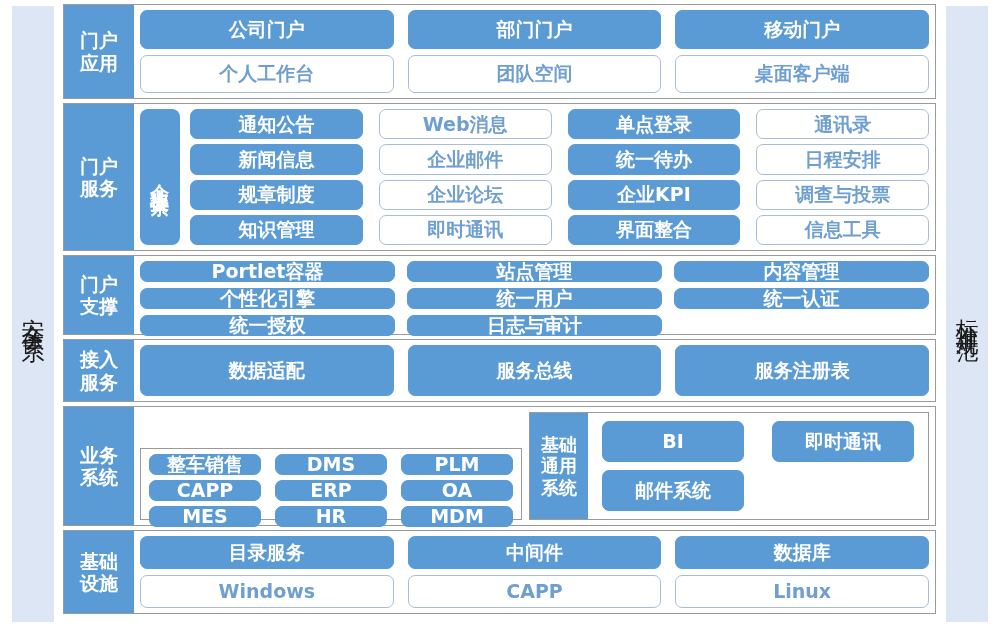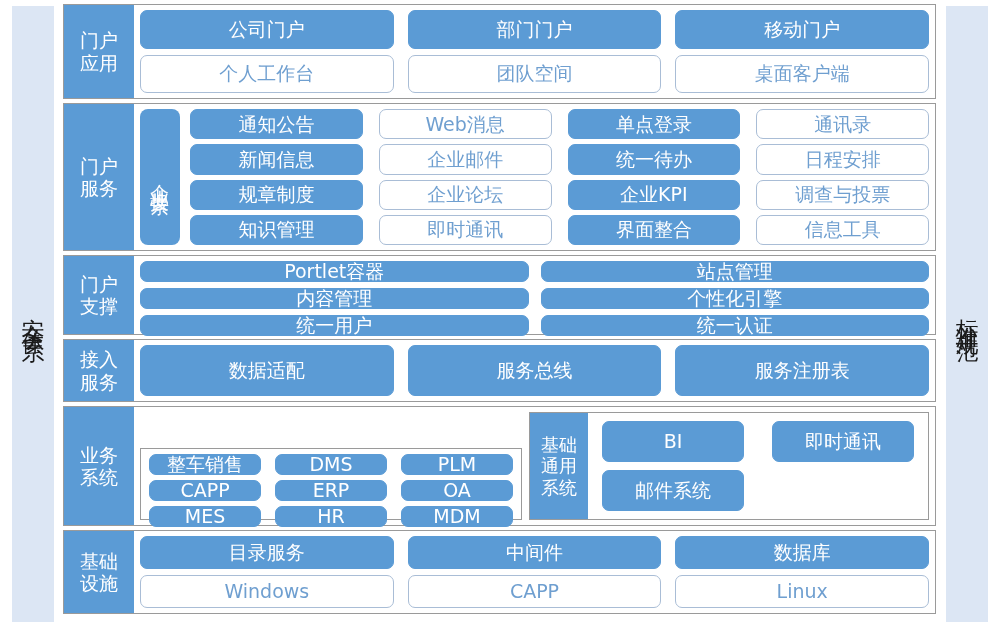--- a/index.html
+++ b/index.html
@@ -49,20 +49,21 @@
   }
 
   
   .stack {
     flex: 1 1 auto;
     display: flex;
     flex-direction: column;
     gap: 4px;
     padding: 4px 0 6px 0;
     box-sizing: border-box;
+    font-weight: bold;
   }
 
   .layer {
     display: flex;
     align-items: stretch;
     border: 1px solid #9a9a9a;
     background: #ffffff;
     box-sizing: border-box;
     flex: 0 0 auto;
   }
@@ -155,21 +156,21 @@
     flex: 1 1 auto;
     display: grid;
     grid-template-columns: repeat(4, 1fr);
     grid-auto-rows: 1fr;
     gap: 5px 16px;
     min-width: 0;
   }
   .grid4c {
     flex: 1 1 auto;
     display: grid;
-    grid-template-columns: repeat(2, 1fr);
+    grid-template-columns: repeat(3, 1fr);
     grid-auto-rows: 1fr;
     gap: 6px 12px;
     min-width: 0;
   }
 
   
   .biz-left {
     flex: 1 1 auto;
     display: flex;
     border: 1px solid #9a9a9a;

